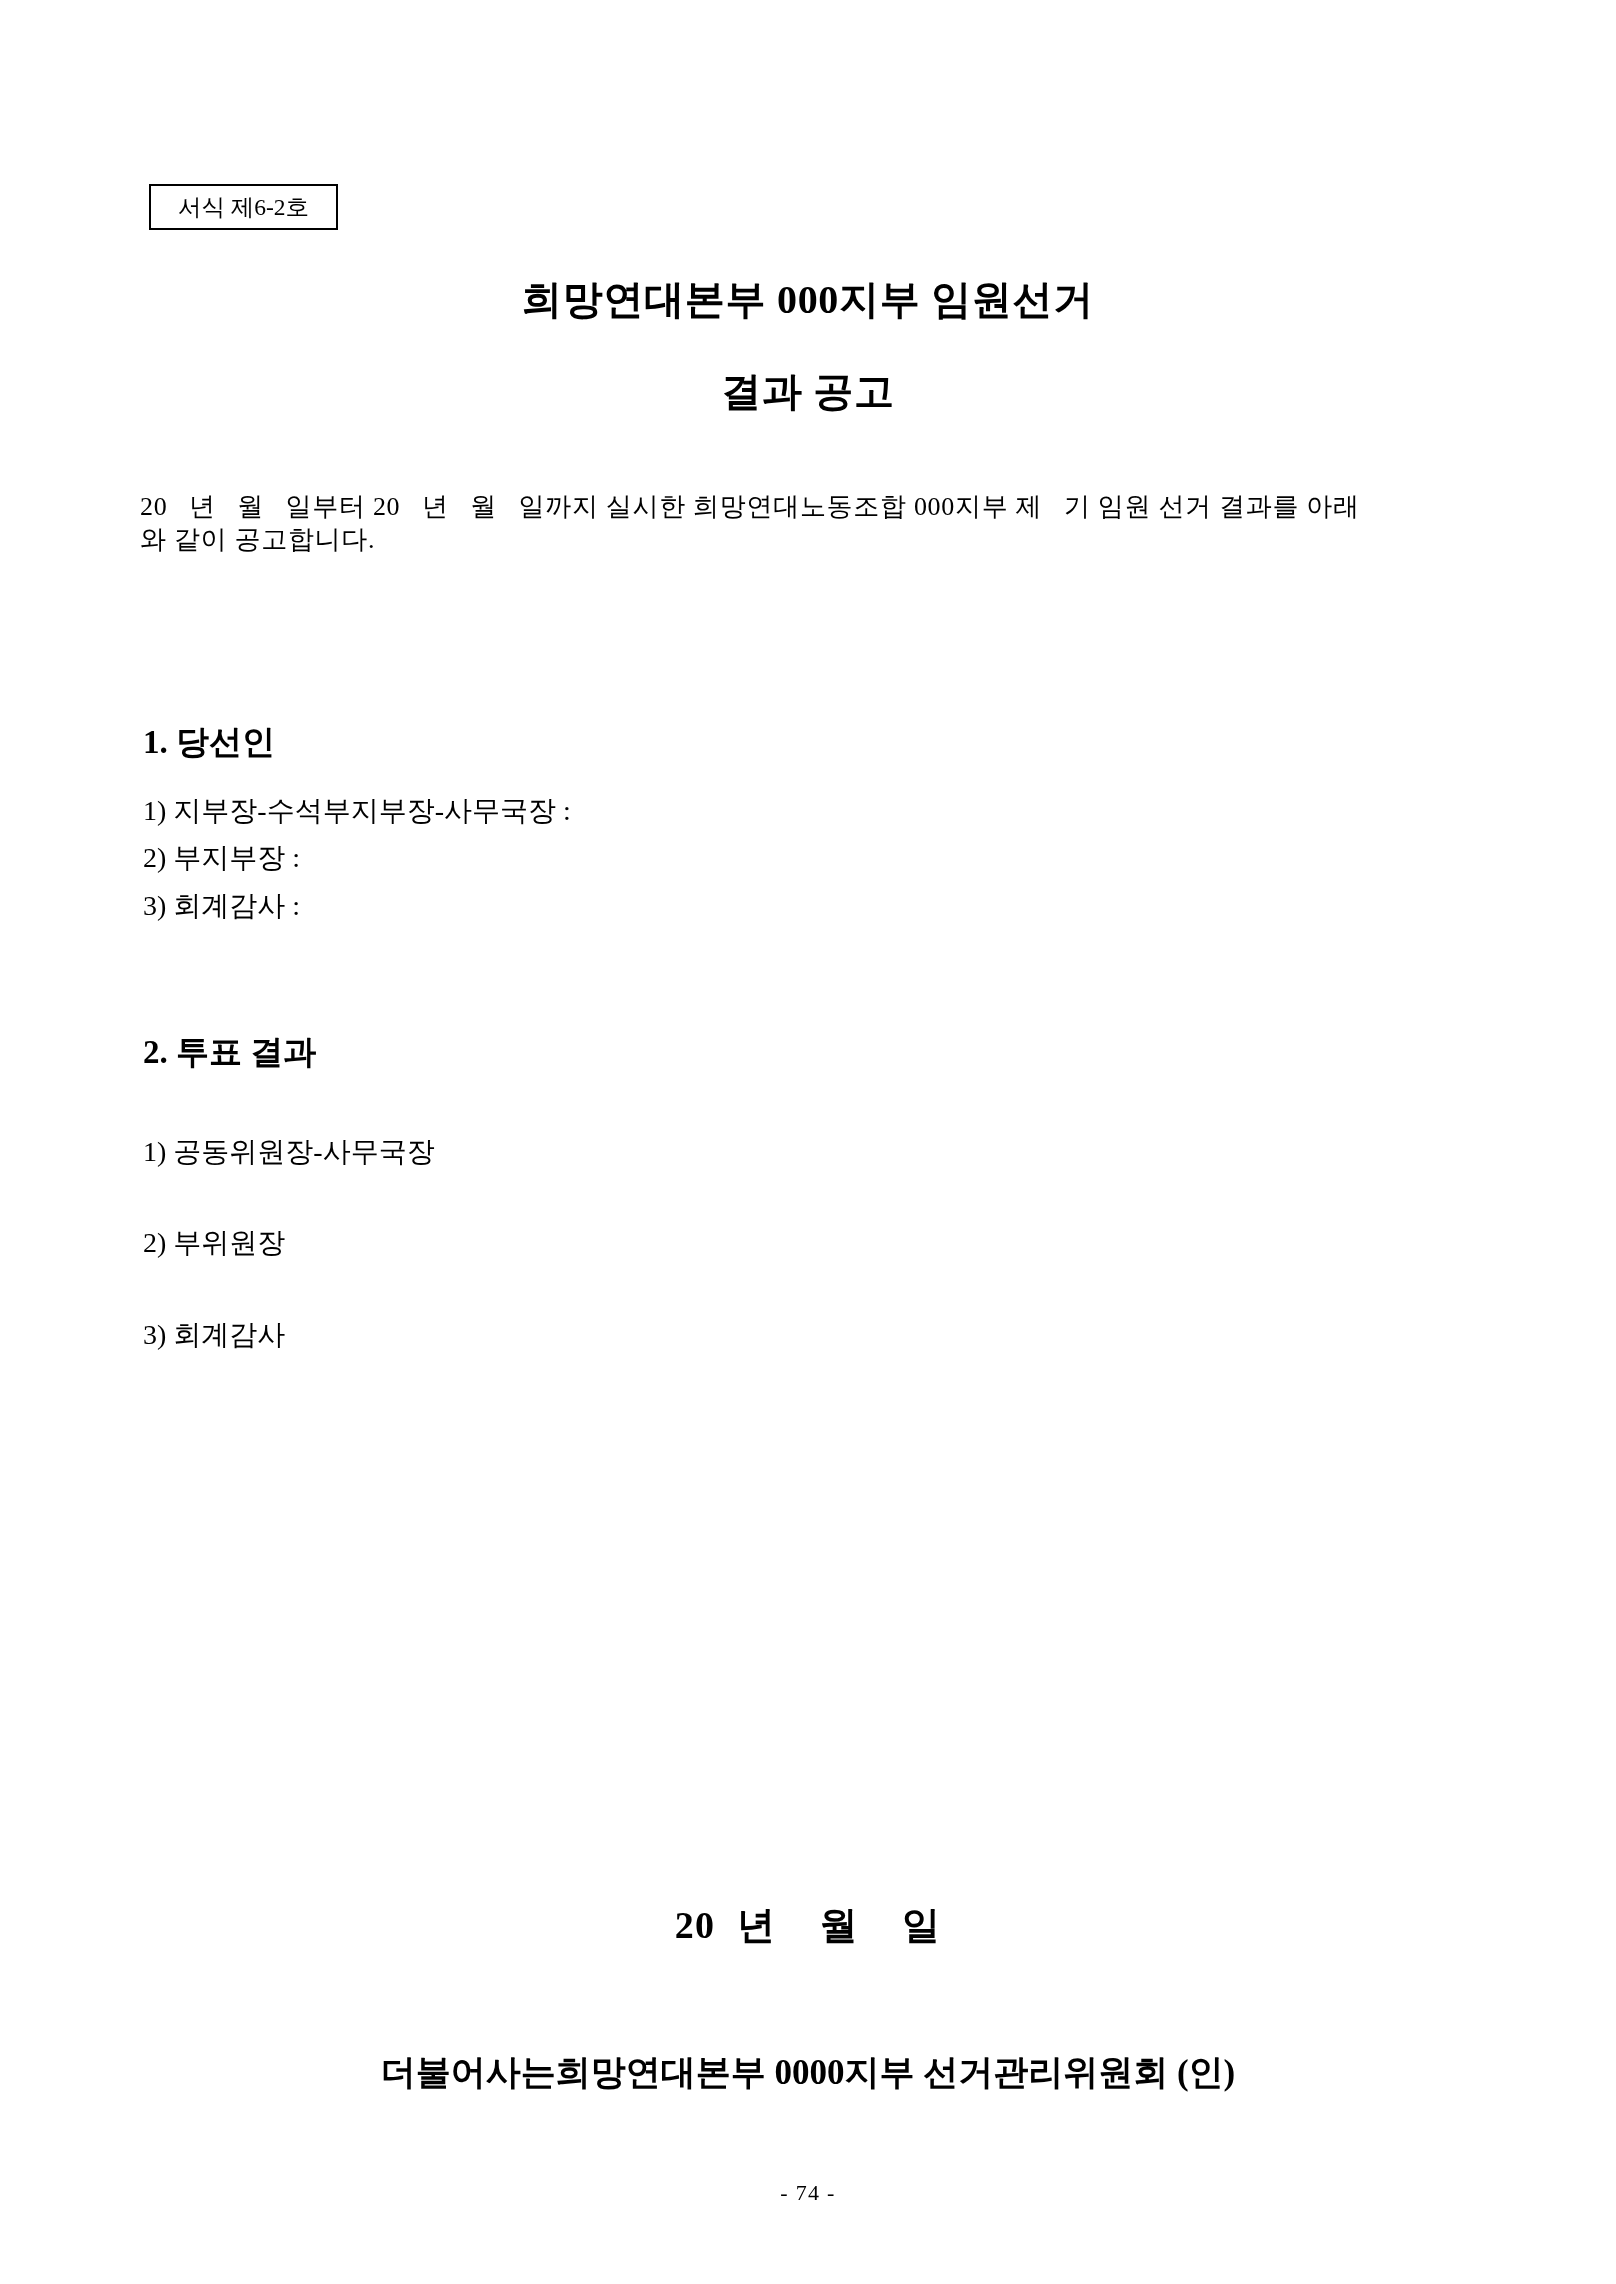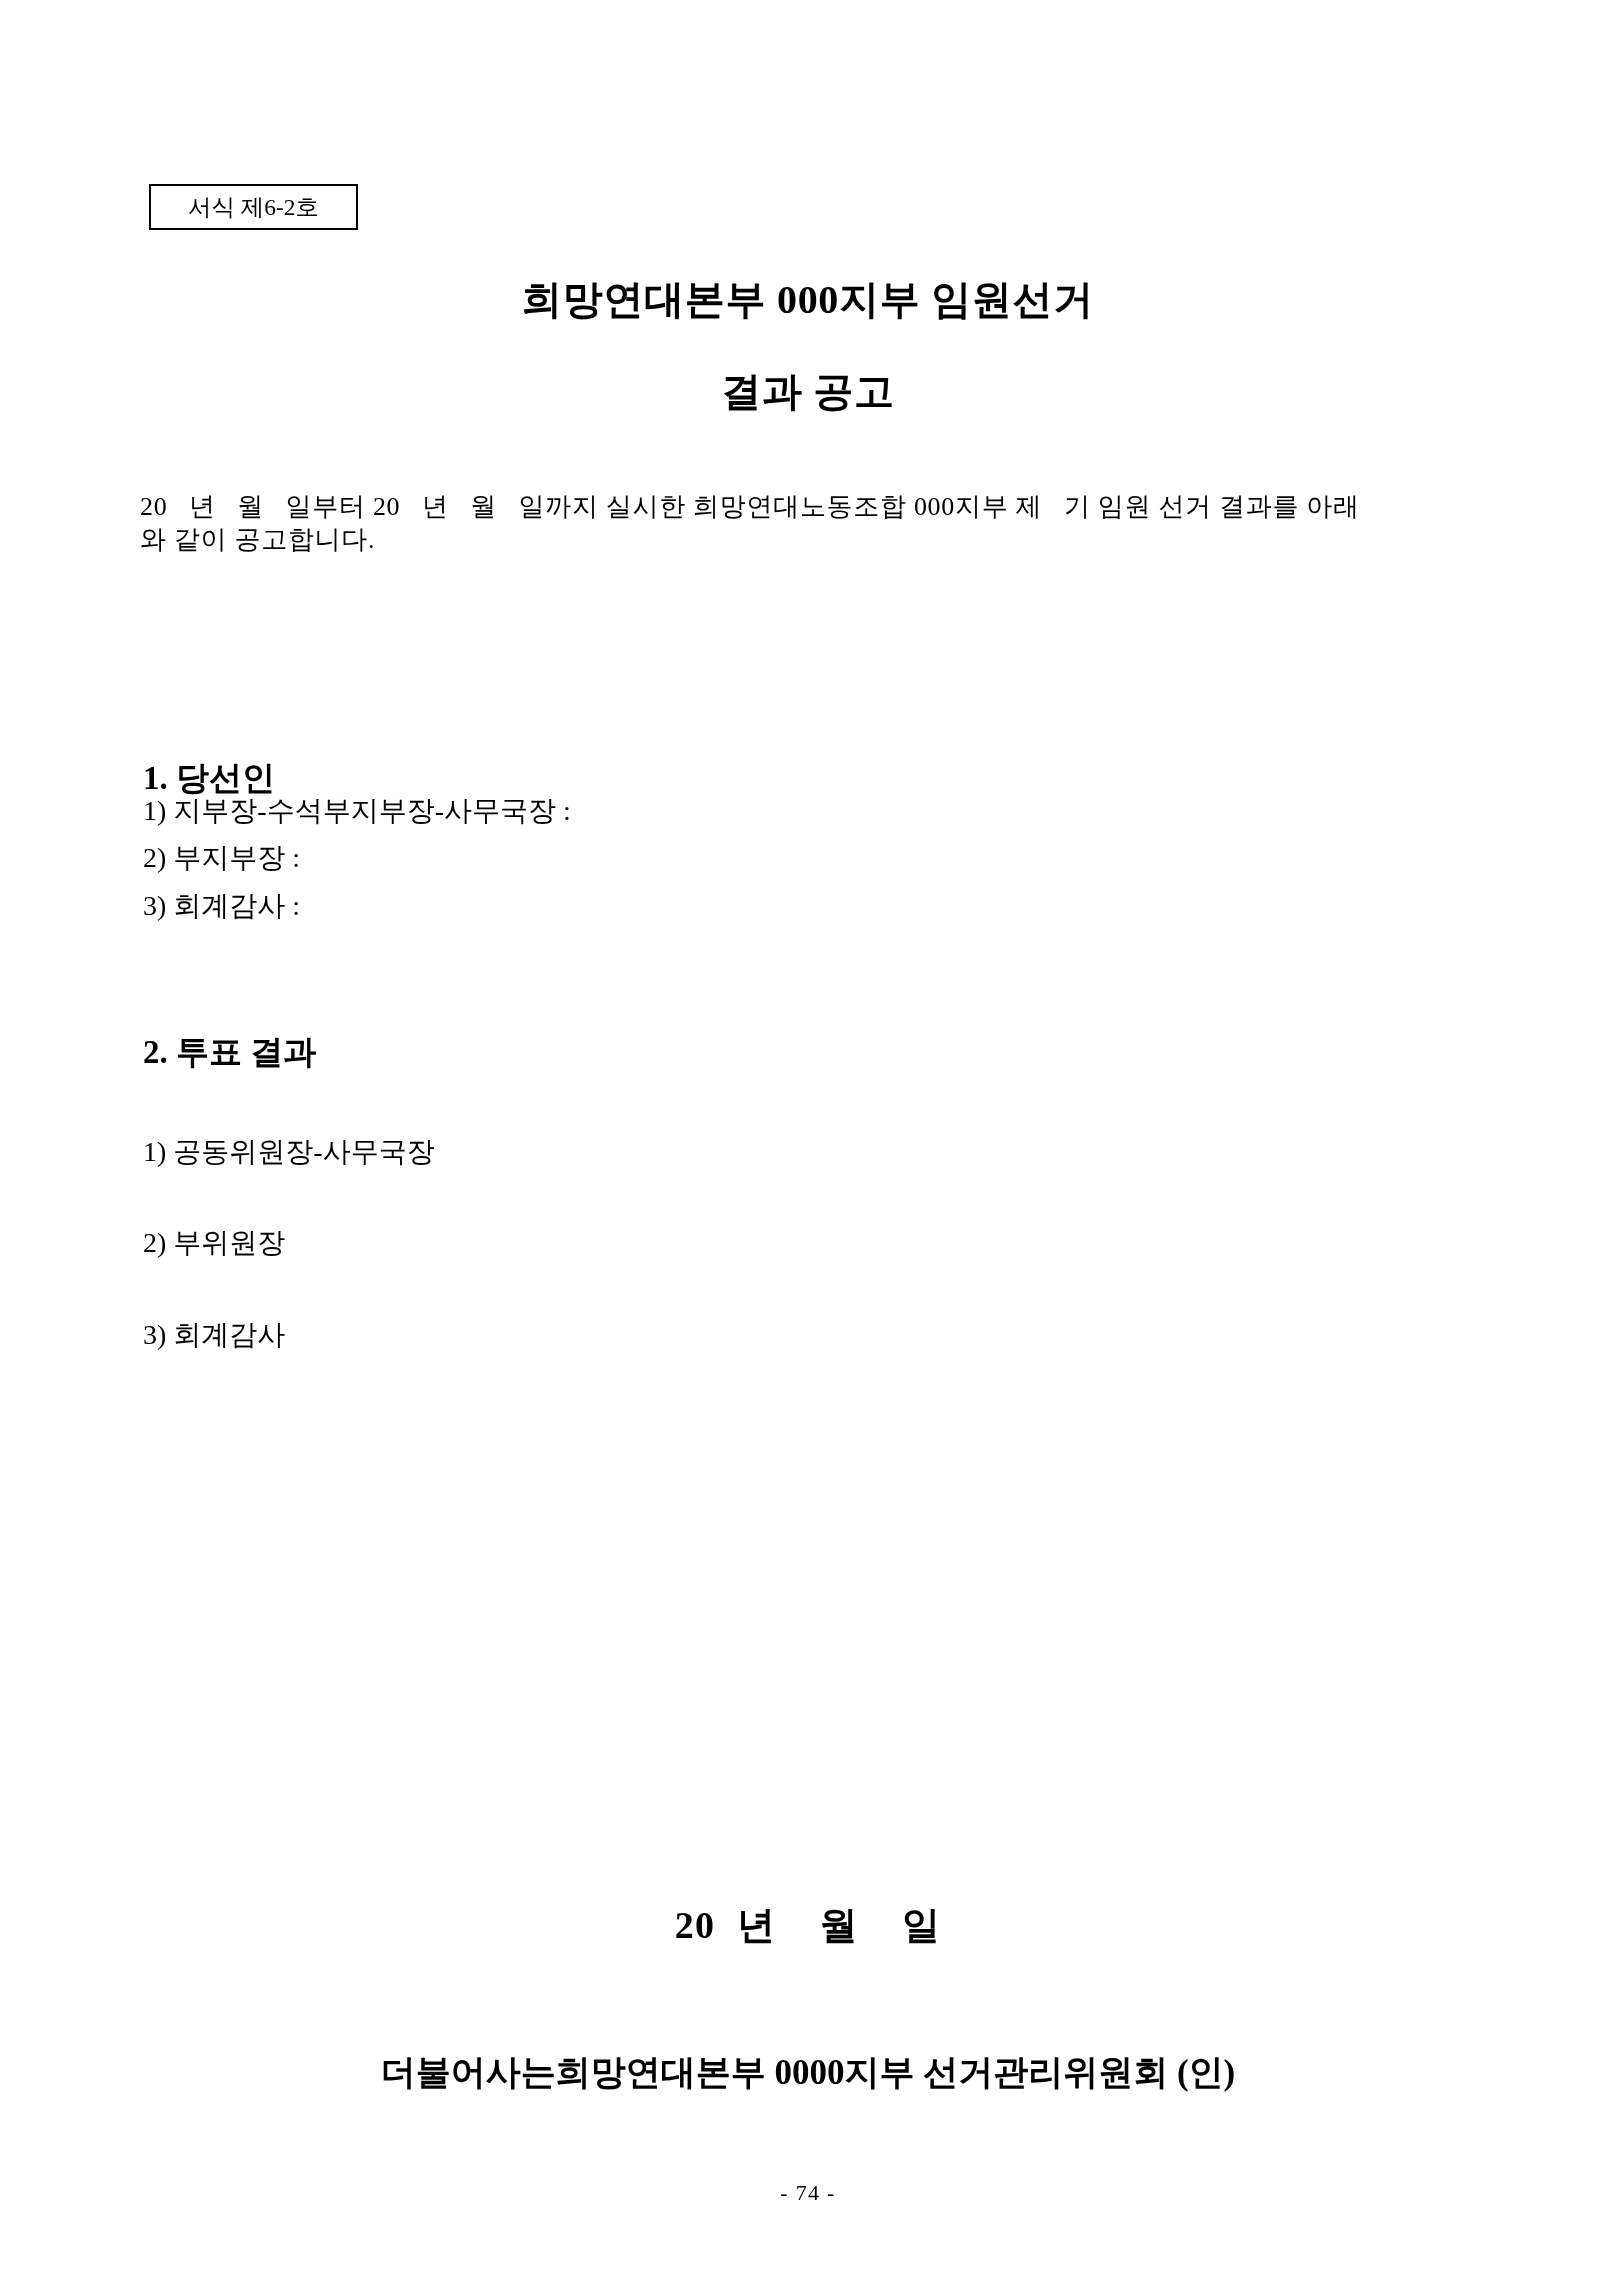--- a/index.html
+++ b/index.html
@@ -10,36 +10,36 @@
     background: #ffffff;
     color: #000000;
     font-family: "Liberation Serif", "DejaVu Serif", serif;
     overflow: hidden;
   }
   .abs { position: absolute; white-space: pre-wrap; }
   .center { left: 0; right: 0; text-align: center; }
 
   .form-box {
     top: 184px; left: 149px;
-    width: 209px; height: 46px;
+    width: 189px; height: 46px;
     border: 2px solid #000;
     box-sizing: border-box;
     display: flex; align-items: center; justify-content: center;
     font-size: 23.5px;
   }
   .title-line1 { top: 272px; font-size: 40px; font-weight: bold; letter-spacing: 0.7px; }
   .title-line2 { top: 364px; font-size: 40px; font-weight: bold; letter-spacing: 0.7px; }
 
   .intro {
     top: 490px; left: 140px; width: 1336px;
     font-size: 26px; line-height: 33px; letter-spacing: 0.7px;
   }
 
   .sec-heading { left: 143px; font-size: 33px; font-weight: bold; }
-  .sec1-heading { top: 756px; }
+  .sec1-heading { top: 720px; }
   .sec2-heading { top: 1030px; }
 
   .item { left: 143px; font-size: 28px; }
   .s1-i1 { top: 792px; }
   .s1-i2 { top: 839px; }
   .s1-i3 { top: 887px; }
   .s2-i1 { top: 1133px; }
   .s2-i2 { top: 1224px; }
   .s2-i3 { top: 1316px; }
 

